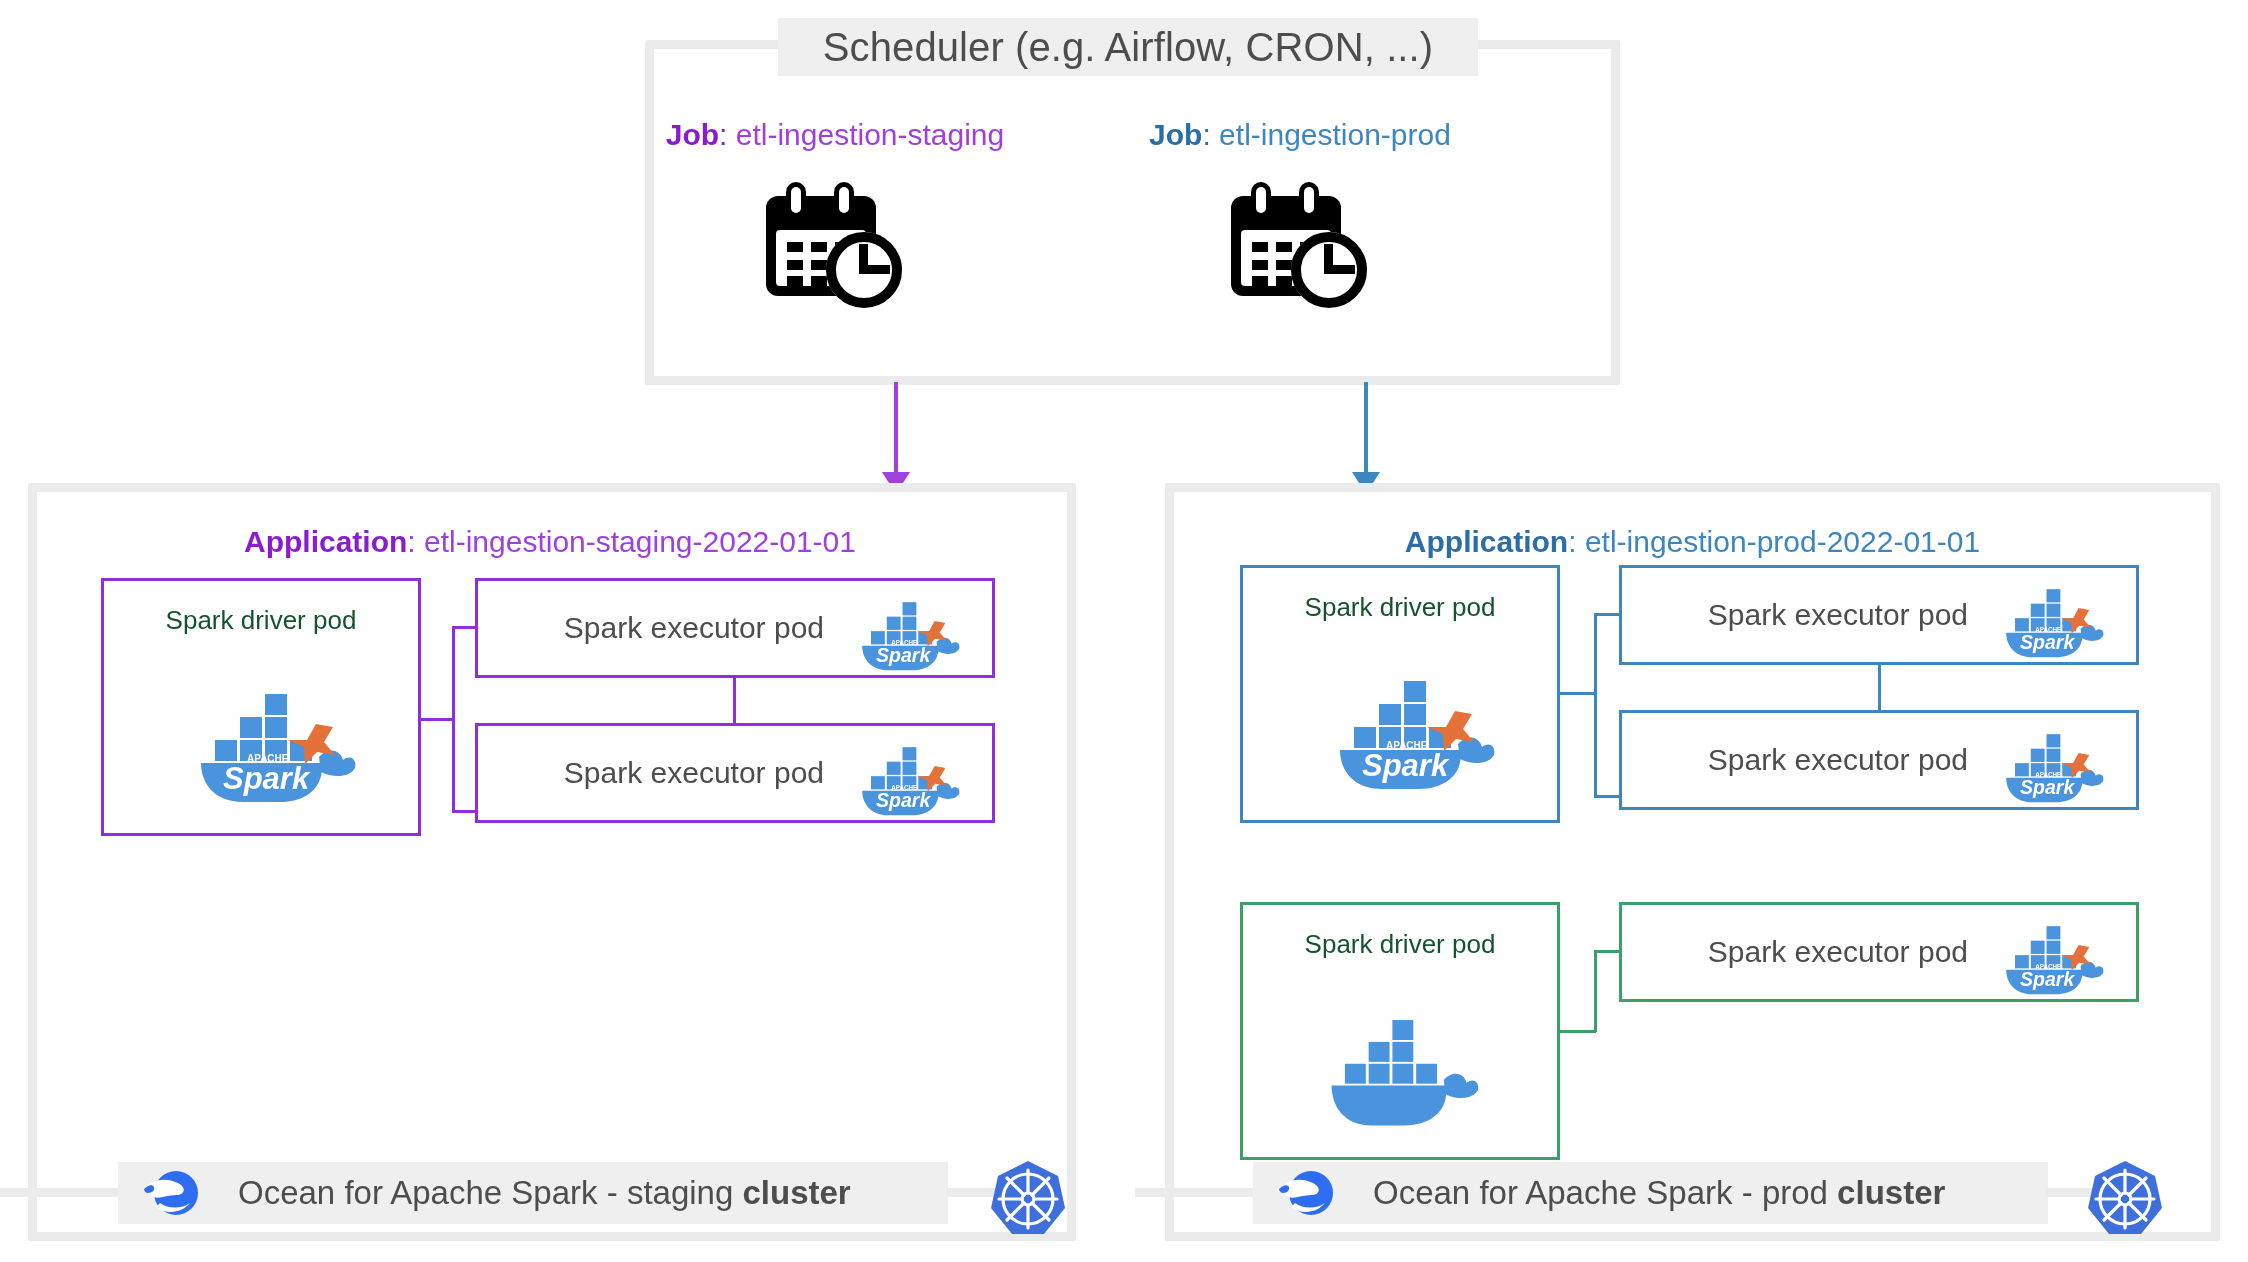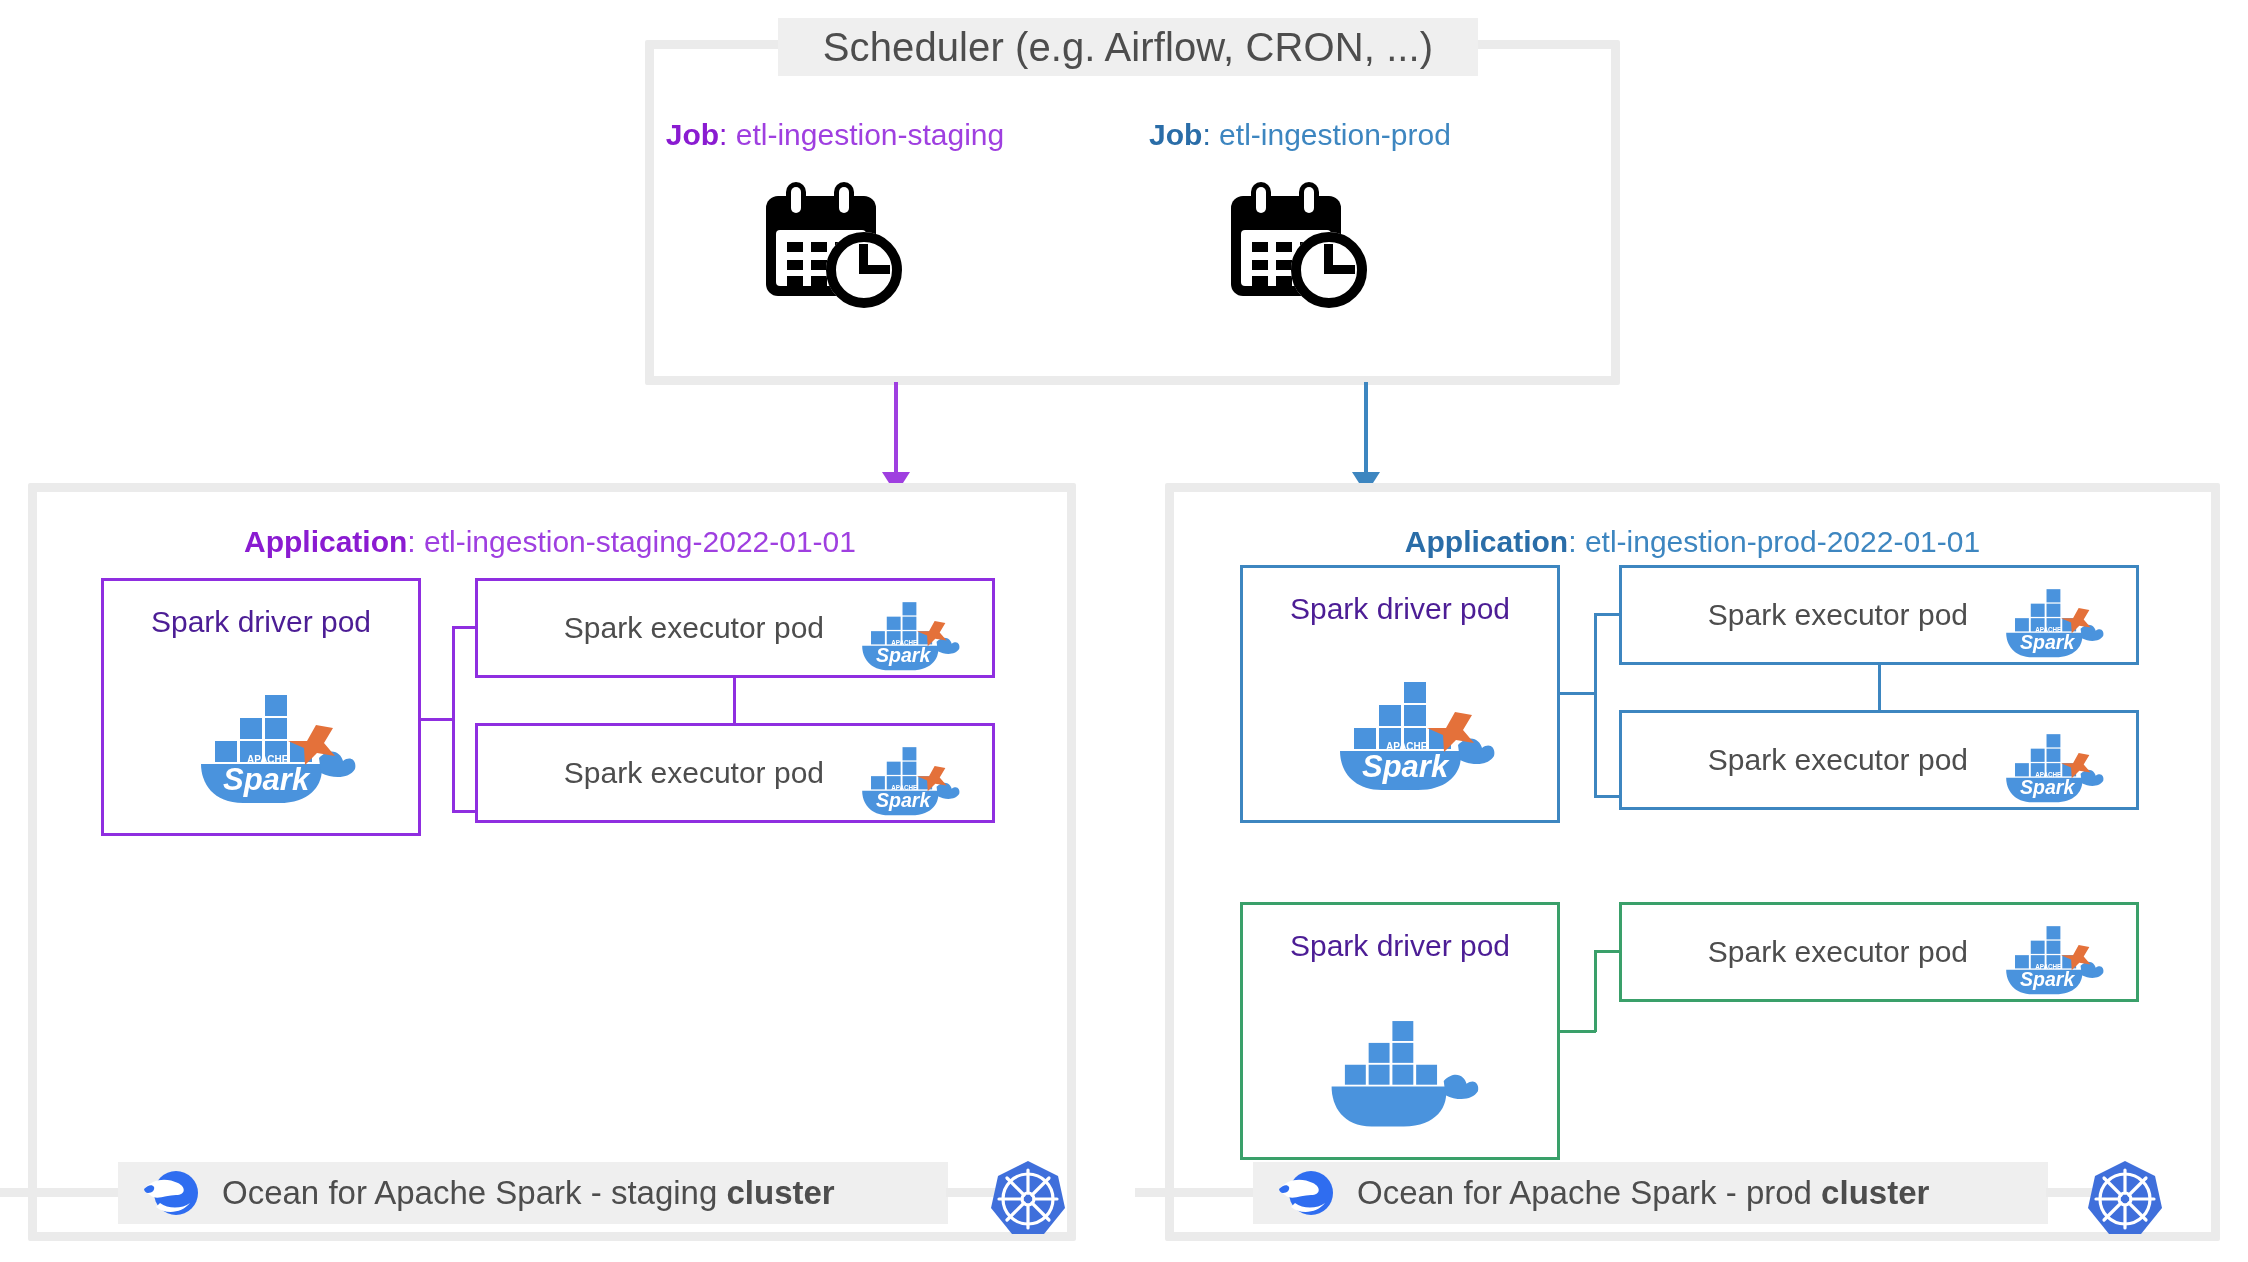--- a/index.html
+++ b/index.html
@@ -60,21 +60,21 @@
   .cluster-footer {
     height: 62px;
     background: #efefef;
     display: flex; align-items: center;
     padding-left: 24px;
     position: absolute;
     bottom: -40px;
   }
   .cluster-footer .ftxt {
     font-size: 33px; color: #4d4d4d; white-space: nowrap;
-    margin-left: 18px;
+    margin-left: 34px;
   }
   .cluster-footer .ftxt b { font-weight: bold; }
   .footer-connector {
     position: absolute; height: 9px; background: #ebebeb; bottom: -15px;
   }
 
   
   .app-label {
     font-size: 30px; white-space: nowrap; text-align: center;
   }
@@ -87,21 +87,21 @@
   .pod {
     position: absolute; background: #ffffff;
     display: flex; align-items: center;
   }
   .pod.b-purple { border: 3px solid #8f2ee0; }
   .pod.b-blue   { border: 3px solid #3d86c0; }
   .pod.b-green  { border: 3px solid #3aa06a; }
 
   .driver-pod { flex-direction: column; justify-content: flex-start; }
   .driver-pod .pod-text {
-    font-size: 30px; color: #4c1d95; margin-top: 24px; white-space: nowrap;
+    font-size: 26px; color: #14532d; margin-top: 24px; white-space: nowrap;
   }
   .driver-pod .logo-slot {
     flex: 1; display: flex; align-items: center; justify-content: center;
     width: 100%;
   }
   .exec-pod { justify-content: flex-end; padding: 0 16px 0 28px; }
   .exec-pod .pod-text {
     font-size: 30px; color: #4d4d4d; white-space: nowrap;
   }
 

